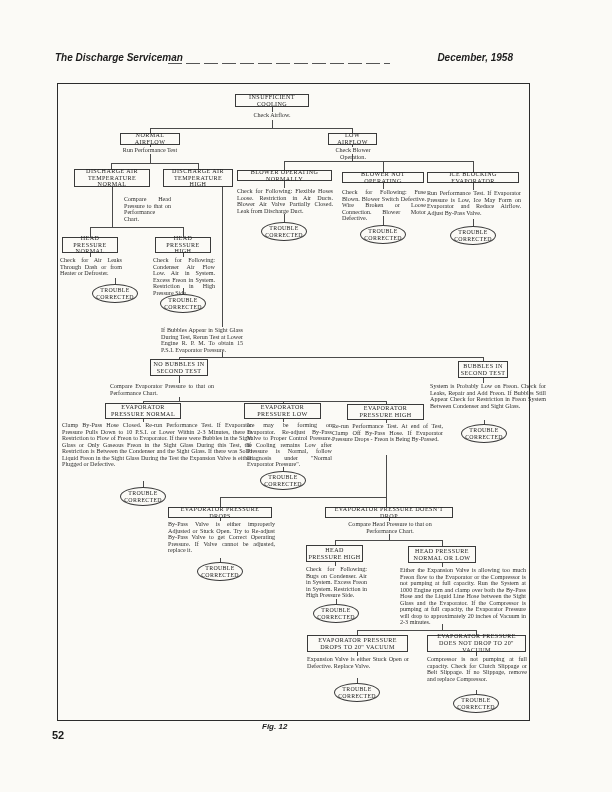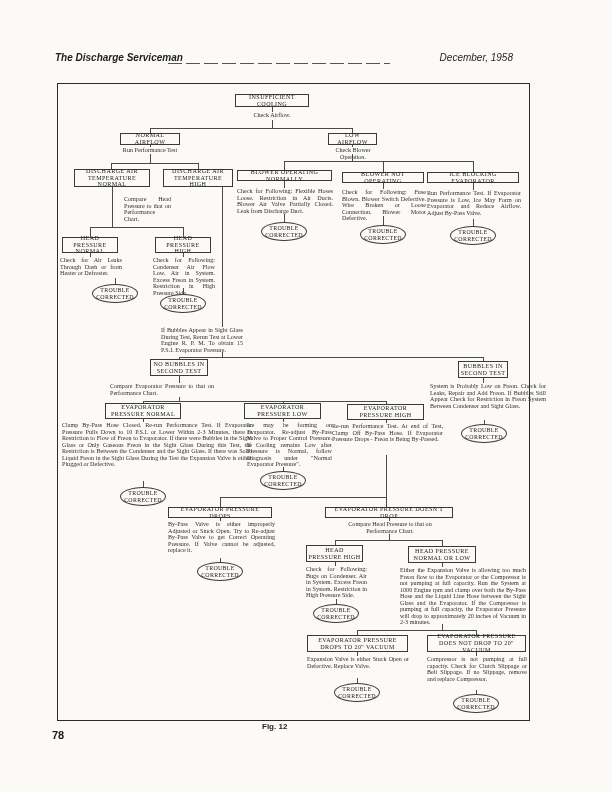--- a/index.html
+++ b/index.html
@@ -2,39 +2,39 @@
 <html><head>
 <meta charset="utf-8">
 <style>
   html,body{margin:0;padding:0;background:#e8e8e8;}
   .page{position:relative;width:612px;height:792px;background:#fbfaf6;margin:0 auto;
         font-family:"Liberation Serif","DejaVu Serif",serif;color:#2a2a2a;overflow:hidden;}
   
   .hdr-left{position:absolute;left:55px;top:52px;font-family:"Liberation Sans","DejaVu Sans",sans-serif;
             font-style:italic;font-weight:bold;font-size:10px;color:#1f1f1f;}
   .hdr-right{position:absolute;left:393px;top:52px;width:120px;text-align:right;
-             font-family:"Liberation Sans","DejaVu Sans",sans-serif;font-style:italic;font-weight:normal;
+             font-family:"Liberation Sans","DejaVu Sans",sans-serif;font-style:italic;font-weight:bold;
              font-size:10px;color:#1f1f1f;}
   .hdr-rule{position:absolute;left:168px;top:63px;width:222px;height:1px;
             background:repeating-linear-gradient(to right,#555 0 14px,transparent 14px 18px);}
   
   .frame{position:absolute;left:57px;top:83px;width:471px;height:636px;border:1.5px solid #2c2c2c;}
   
   .box{position:absolute;border:1px solid #3a3a3a;background:#fbfaf6;display:flex;align-items:center;
        justify-content:center;text-align:center;font-size:6.1px;line-height:6.8px;letter-spacing:.4px;
        color:#232323;padding:1px;box-sizing:border-box;}
   .note{position:absolute;font-size:6.1px;line-height:6.5px;color:#2e2e2e;text-align:justify;}
   .note.c{text-align:center;}
   .oval{position:absolute;border:1px solid #3a3a3a;border-radius:50%;display:flex;align-items:center;
         justify-content:center;text-align:center;font-size:5.9px;line-height:6.3px;letter-spacing:.3px;
         color:#232323;padding:1px 4px;box-sizing:border-box;}
   .v{position:absolute;width:1px;background:#4a4a4a;}
   .h{position:absolute;height:1px;background:#4a4a4a;}
   .fig{position:absolute;left:262px;top:722px;width:80px;font-family:"Liberation Sans","DejaVu Sans",sans-serif;
-       font-weight:bold;font-size:8px;color:#1f1f1f;}
+       font-weight:bold;font-size:8px;color:#1f1f1f;font-style:italic;}
   .pageno{position:absolute;left:52px;top:729px;font-family:"Liberation Sans","DejaVu Sans",sans-serif;
           font-weight:bold;font-size:11px;color:#1a1a1a;}
 </style>
 </head>
 <body>
 
 <div class="page">
 
   <div class="hdr-left">The Discharge Serviceman</div>
   <div class="hdr-rule"></div>
@@ -164,15 +164,15 @@
   <div class="oval" style="left:450px;top:226px;width:46px;height:19px">TROUBLE CORRECTED</div>
   <div class="oval" style="left:461px;top:424px;width:46px;height:19px">TROUBLE CORRECTED</div>
   <div class="oval" style="left:120px;top:487px;width:46px;height:19px">TROUBLE CORRECTED</div>
   <div class="oval" style="left:260px;top:471px;width:46px;height:19px">TROUBLE CORRECTED</div>
   <div class="oval" style="left:197px;top:562px;width:46px;height:19px">TROUBLE CORRECTED</div>
   <div class="oval" style="left:313px;top:604px;width:46px;height:19px">TROUBLE CORRECTED</div>
   <div class="oval" style="left:334px;top:683px;width:46px;height:19px">TROUBLE CORRECTED</div>
   <div class="oval" style="left:453px;top:694px;width:46px;height:19px">TROUBLE CORRECTED</div>
 
   <div class="fig">Fig. 12</div>
-  <div class="pageno">78</div>
+  <div class="pageno">52</div>
 
 </div>
 
 </body></html>

